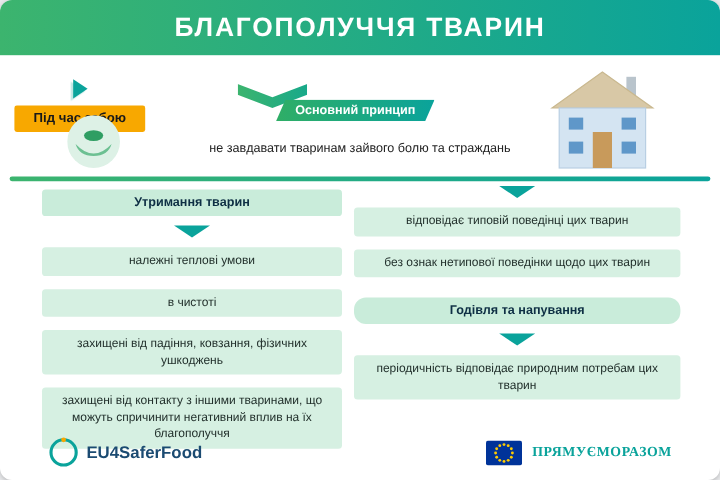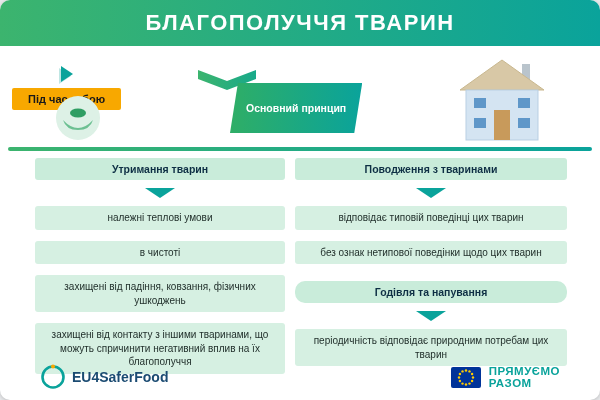--- a/index.html
+++ b/index.html
@@ -44,21 +44,21 @@
   }
   .hands{position:absolute;left:56px;top:96px;width:44px;height:44px;}
   .chevron{
     position:absolute;left:198px;top:70px;width:58px;height:20px;
     background:linear-gradient(90deg,var(--green),#18a98a);
     clip-path:polygon(0 0,50% 55%,100% 0,100% 45%,50% 100%,0 45%);
   }
   .ribbon{
     position:absolute;left:230px;top:83px;
     background:linear-gradient(90deg,#2fae66,var(--teal));
-    color:#fff;font-weight:700;font-size:10.5px;padding:19px 16px;
+    color:#fff;font-weight:700;font-size:10.5px;padding:3px 16px;
     clip-path:polygon(6% 0,100% 0,94% 100%,0 100%);white-space:nowrap;
   }
   .principle{
     position:absolute;left:145px;top:118px;width:310px;text-align:center;
     font-size:10.5px;color:#222;font-weight:500;
   }
   .house{position:absolute;left:452px;top:56px;}
   
   .divider{
     position:absolute;left:8px;top:147px;width:584px;height:4px;border-radius:2px;
@@ -83,21 +83,21 @@
     text-align:center;padding:5px 10px;border-radius:3px;line-height:1.35;
   }
   
   .footer{
     position:absolute;left:0;top:354px;width:600px;height:46px;
     display:flex;align-items:center;justify-content:space-between;padding:0 40px;
   }
   .logo-left{display:flex;align-items:center;gap:6px;}
   .logo-left .logo-text{font-weight:800;font-size:14px;color:var(--navy);}
   .logo-right{display:flex;align-items:center;gap:8px;}
-  .partner-text{display:flex;flex-direction:column;line-height:1.05;}
+  .partner-text{display:flex;flex-direction:row;line-height:1.05;font-family:Liberation Serif, serif;}
   .partner-text span{color:var(--teal);font-weight:800;font-size:11.5px;letter-spacing:.5px;}
 </style>
 </head>
 <body>
 
 <div class="page">
 
   <header class="topbar">
     <h1>БЛАГОПОЛУЧЧЯ ТВАРИН</h1>
   </header>
@@ -112,20 +112,21 @@
       <circle cx="22" cy="22" r="22" fill="#ddf1e6"></circle>
       <ellipse cx="22" cy="17" rx="8" ry="4.5" fill="#2f9e63"></ellipse>
       <path d="M7 24 q15 16 30 0 q-3 10 -15 10 q-12 0 -15 -10z" fill="#6cc092"></path>
     </svg>
   </div>
 
   <div class="chevron"></div>
 
   <div class="ribbon">Основний принцип</div>
 
+  <p class="principle">не завдавати тваринам зайвого болю та страждань</p>
 
   <div class="house">
     <svg viewBox="0 0 100 88" width="100" height="88" aria-hidden="true">
       <rect x="70" y="8" width="8" height="18" fill="#b9c4cc"></rect>
       <polygon points="8,34 50,4 92,34" fill="#d8c8a6" stroke="#c9b88f" stroke-width="1"></polygon>
       <rect x="14" y="34" width="72" height="50" fill="#d4e4f2" stroke="#b9cfe3"></rect>
       <rect x="22" y="42" width="12" height="10" fill="#5f97c9"></rect>
       <rect x="66" y="42" width="12" height="10" fill="#5f97c9"></rect>
       <rect x="22" y="62" width="12" height="10" fill="#5f97c9"></rect>
       <rect x="66" y="62" width="12" height="10" fill="#5f97c9"></rect>
@@ -138,21 +139,20 @@
   <div class="col left">
     <div class="colheader">Утримання тварин</div>
     <div class="down-arrow"></div>
     <div class="item">належні теплові умови</div>
     <div class="item">в чистоті</div>
     <div class="item">захищені від падіння, ковзання, фізичних ушкоджень</div>
     <div class="item">захищені від контакту з іншими тваринами, що можуть спричинити негативний вплив на їх благополуччя</div>
   </div>
 
   <div class="col right">
-    <div class="colheader">Поводження з тваринами</div>
     <div class="down-arrow"></div>
     <div class="item">відповідає типовій поведінці цих тварин</div>
     <div class="item">без ознак нетипової поведінки щодо цих тварин</div>
     <div class="colheader sub">Годівля та напування</div>
     <div class="down-arrow"></div>
     <div class="item">періодичність відповідає природним потребам цих тварин</div>
   </div>
 
   <footer class="footer">
     <div class="logo-left">

